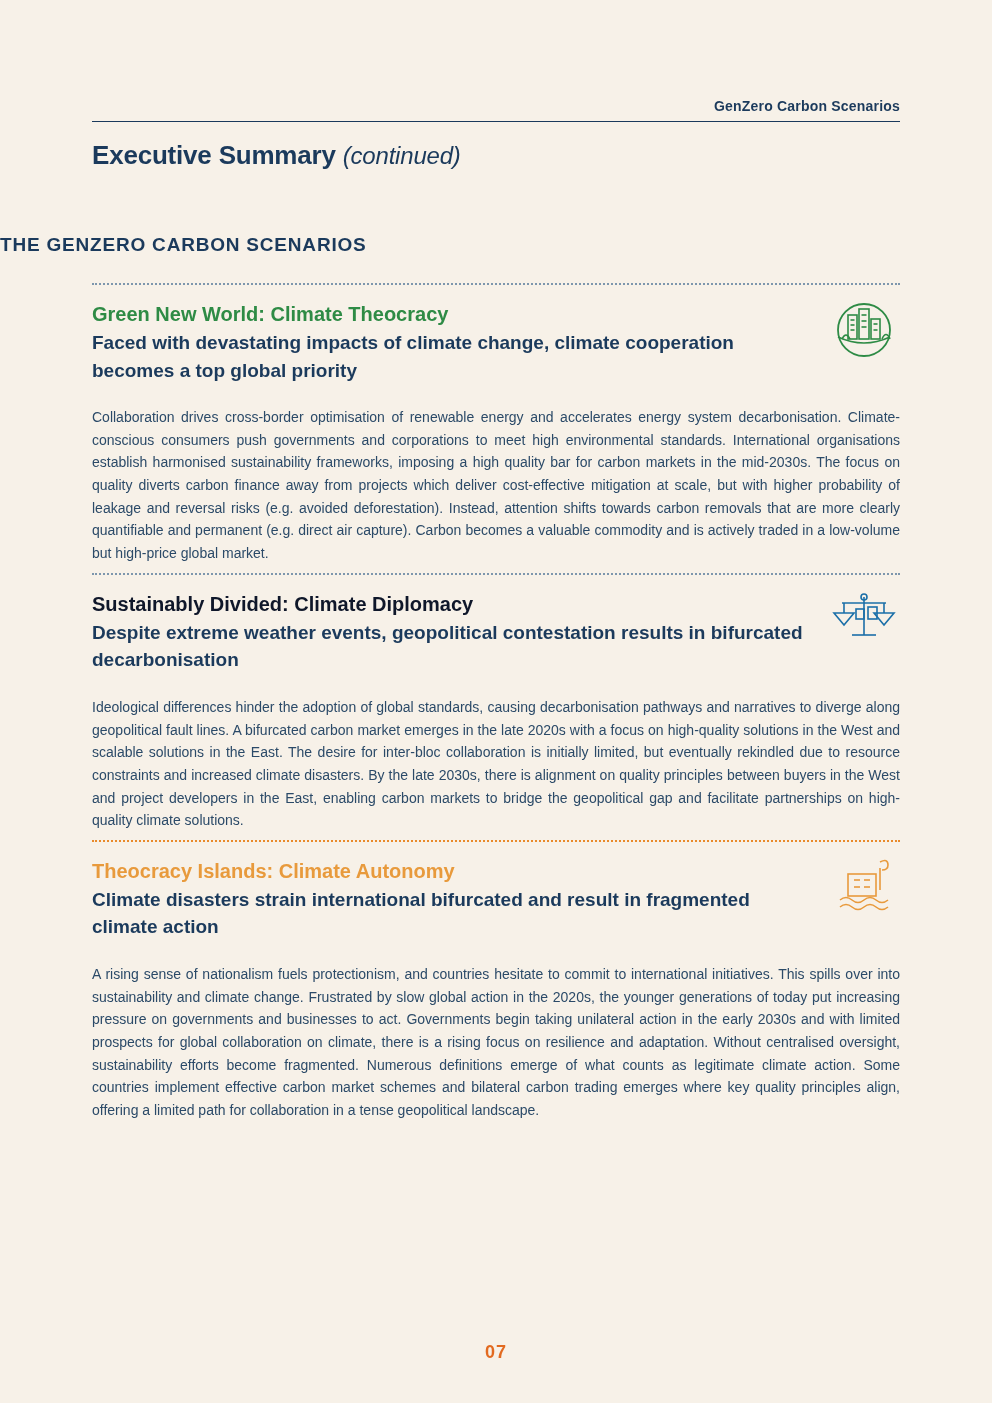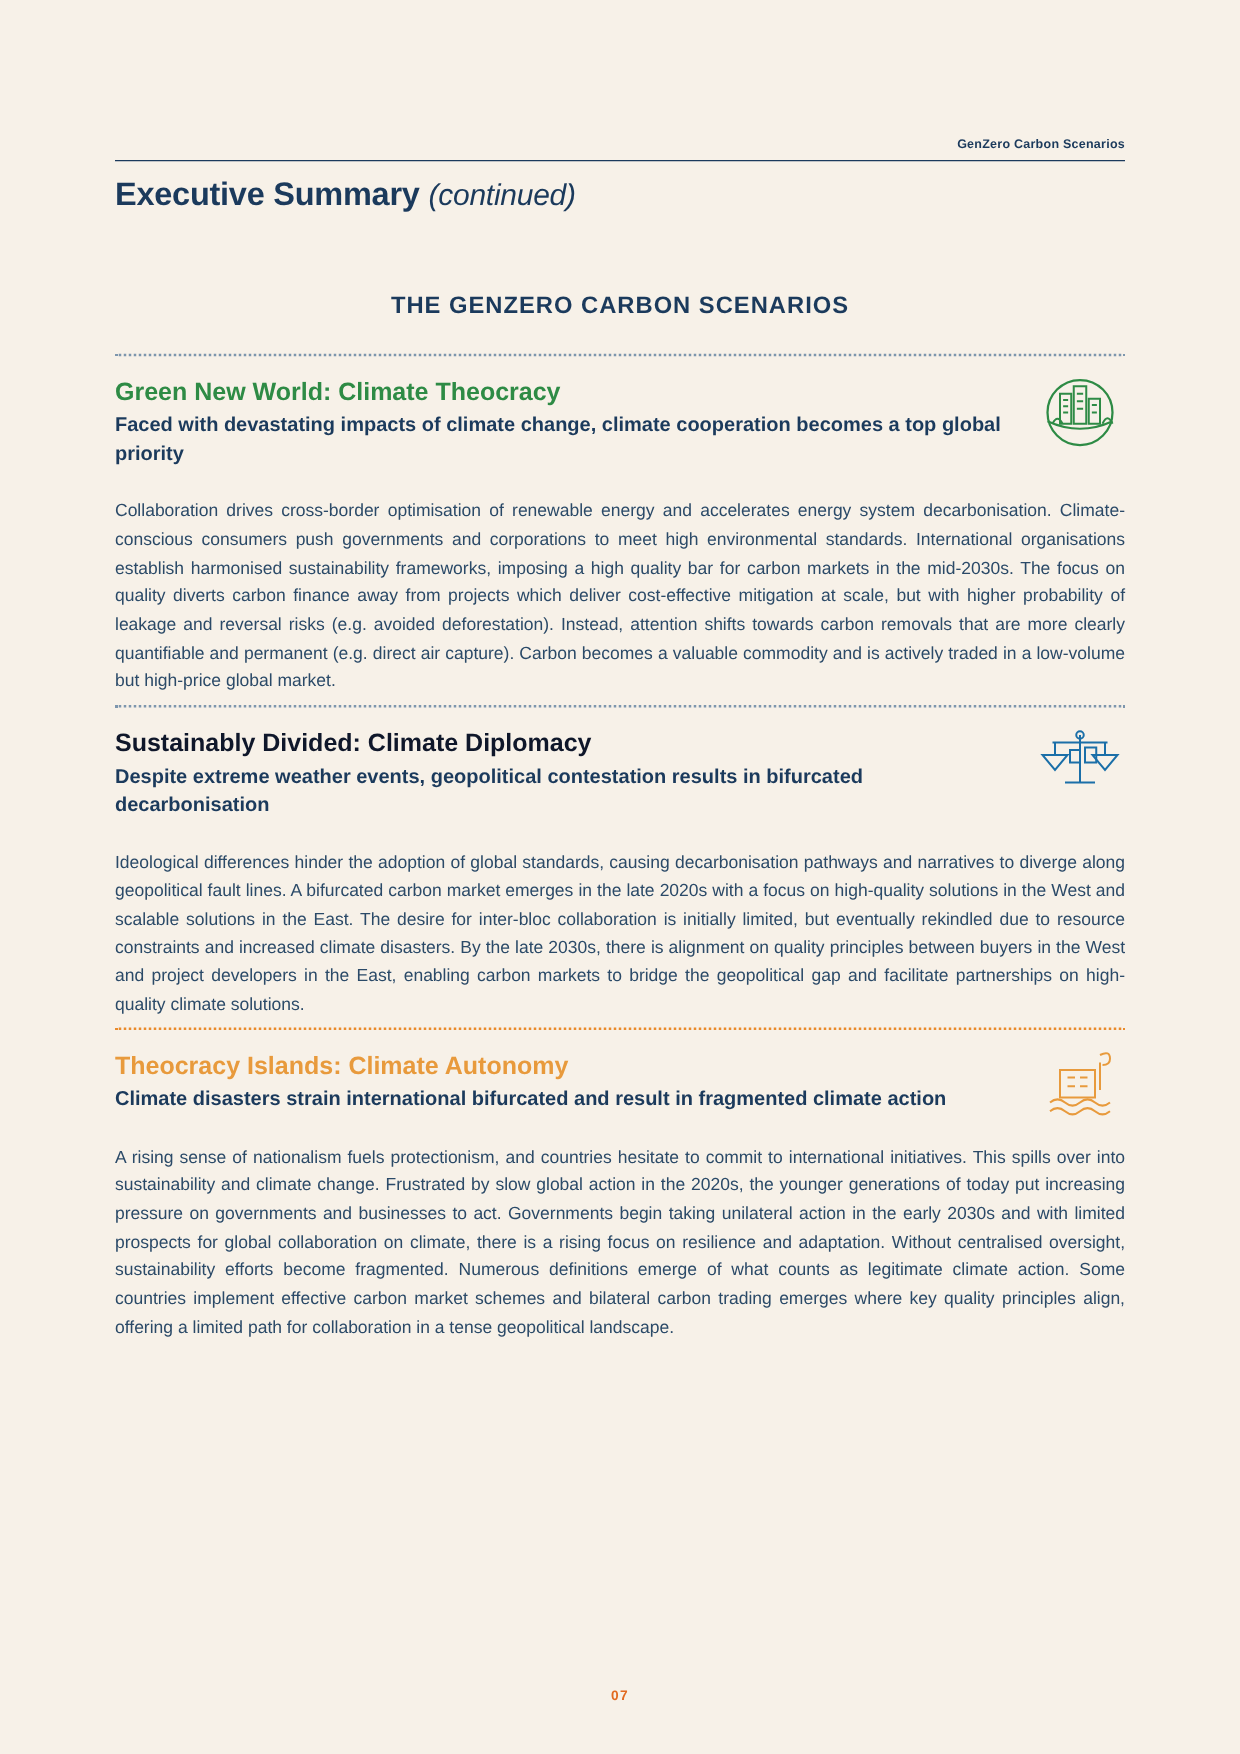--- a/index.html
+++ b/index.html
@@ -23,26 +23,25 @@
 
   
   .header {
     position: absolute;
     top: 98px;
     left: 92px;
     right: 92px;
     text-align: right;
   }
   .header-title {
-    font-size: 10px;
+    font-size: 14px;
     font-weight: bold;
     color: #1b3a5c;
     letter-spacing: 0.2px;
     padding-bottom: 7px;
-    margin-top: 12px;
   }
   .header-rule {
     border-bottom: 1.6px solid #1b3a5c;
     width: 100%;
   }
 
   
   .exec-title {
     position: absolute;
     top: 140px;
@@ -56,21 +55,21 @@
     font-weight: normal;
     font-style: italic;
     font-size: 24px;
   }
 
   .main-heading {
     position: absolute;
     top: 234px;
     left: 0;
     width: 992px;
-    text-align: center;
+    text-align: left;
     font-size: 19px;
     font-weight: bold;
     color: #1b3a5c;
     letter-spacing: 0.8px;
   }
 
   
   .content {
     position: absolute;
     top: 283px;
@@ -95,21 +94,21 @@
   .scenario-title {
     font-size: 20px;
     font-weight: bold;
     margin-bottom: 3px;
   }
   .t-green { color: #2e8b45; }
   .t-blue  { color: #0f172a; }
   .t-orange{ color: #e89a3c; }
 
   .scenario-sub {
-    font-size: 16px;
+    font-size: 19px;
     font-weight: bold;
     color: #1b3a5c;
     line-height: 1.45;
   }
   .scenario-body {
     margin-top: 22px;
     font-size: 14px;
     line-height: 1.62;
     color: #2b4a68;
     text-align: justify;
@@ -124,21 +123,21 @@
   }
   .icon-box svg { display: block; }
 
   
   .folio {
     position: absolute;
     bottom: 40px;
     left: 0;
     width: 992px;
     text-align: center;
-    font-size: 11px;
+    font-size: 18px;
     font-weight: bold;
     color: #e26a20;
     letter-spacing: 1px;
   }
 </style>
 </head>
 <body>
 
 <div class="page">
 

